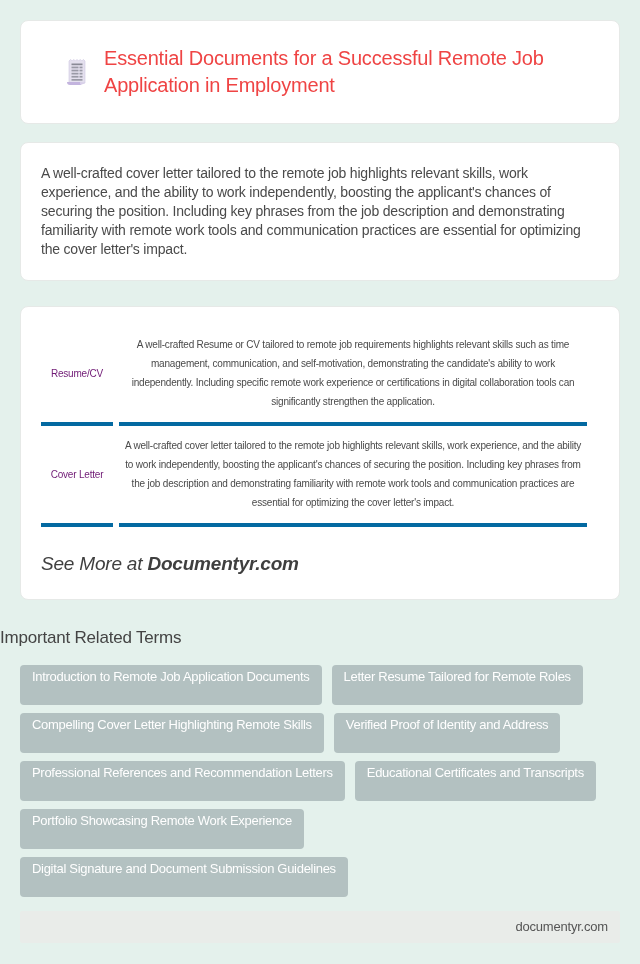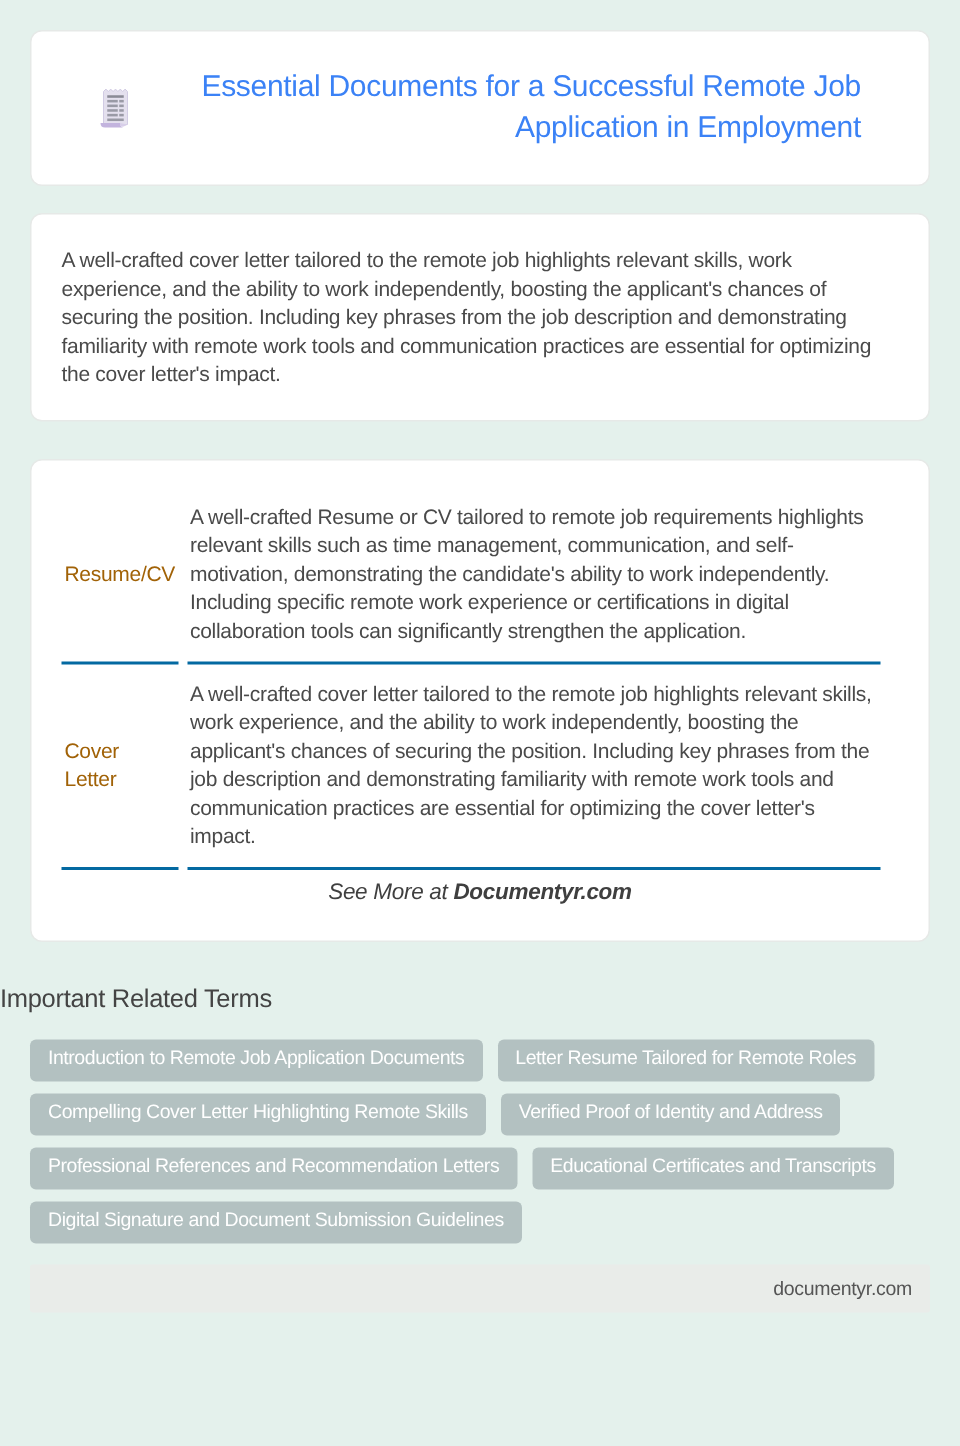--- a/index.html
+++ b/index.html
@@ -27,22 +27,22 @@
     align-items: center;
     justify-content: center;
     gap: 16px;
     min-height: 95px;
   }
   .receipt-icon { flex: 0 0 auto; width: 22px; height: 29px; }
   h1.page-title {
     font-size: 20px;
     line-height: 27px;
     font-weight: 400;
-    color: #3b82f6;
-    text-align: right;
+    color: #ef4444;
+    text-align: left;
     max-width: 470px;
   }
   
   .intro-card {
     margin-top: 18px;
     padding: 21px 20px;
   }
   .intro-card p {
     font-size: 14px;
     line-height: 19px;
@@ -54,34 +54,34 @@
     padding: 18px 20px 14px 20px;
   }
   table.terms-table {
     width: 100%;
     border-collapse: separate;
     border-spacing: 6px 0;
     margin-left: -6px;
     margin-right: -6px;
   }
   table.terms-table td {
-    border-bottom: 2px solid #0369a1;
+    border-bottom: 4px solid #0369a1;
     padding: 10px 2px 11px 2px;
-    font-size: 14px;
+    font-size: 10px;
     line-height: 19px;
     vertical-align: middle;
+    text-align: center;
   }
-  td.term-label { width: 72px; color: #a16207; }
+  td.term-label { width: 72px; color: #701a75; }
   td.term-desc  { color: #4a4a4a; }
   .see-more {
-    text-align: center;
     font-style: italic;
-    font-size: 15px;
+    font-size: 19px;
     color: #3f3f3f;
-    margin: 6px 0 10px 0;
+    margin: 26px 0 10px 0;
   }
   .see-more .site { font-weight: bold; }
   
   .related-heading {
     font-size: 17px;
     font-weight: 400;
     color: #444444;
     margin-top: 28px;
   }
   .tags-list {
@@ -91,21 +91,21 @@
     flex-wrap: wrap;
     gap: 8px 10px;
   }
   .tag {
     display: inline-block;
     background: #b3c1c1;
     color: #ffffff;
     font-size: 13px;
     letter-spacing: -0.3px;
     line-height: 24px;
-    height: 28px;
+    height: 40px;
     padding: 0 12px;
     border-radius: 4px;
     white-space: nowrap;
     cursor: pointer;
   }
   
   .footer-bar {
     margin: 14px 20px 0 20px;
     background: #e9ece9;
     border-radius: 2px;
@@ -163,18 +163,19 @@
 
 <div class="related-heading">Important Related Terms</div>
 
 <div class="tags-list">
     <span class="tag">Introduction to Remote Job Application Documents</span>
     <span class="tag">Letter Resume Tailored for Remote Roles</span>
     <span class="tag">Compelling Cover Letter Highlighting Remote Skills</span>
     <span class="tag">Verified Proof of Identity and Address</span>
     <span class="tag">Professional References and Recommendation Letters</span>
     <span class="tag">Educational Certificates and Transcripts</span>
+    <span class="tag">Portfolio Showcasing Remote Work Experience</span>
     <span class="tag">Digital Signature and Document Submission Guidelines</span>
   </div>
 
 <div class="footer-bar">
   <span>documentyr.com</span>
 </div>
 
 </body></html>

